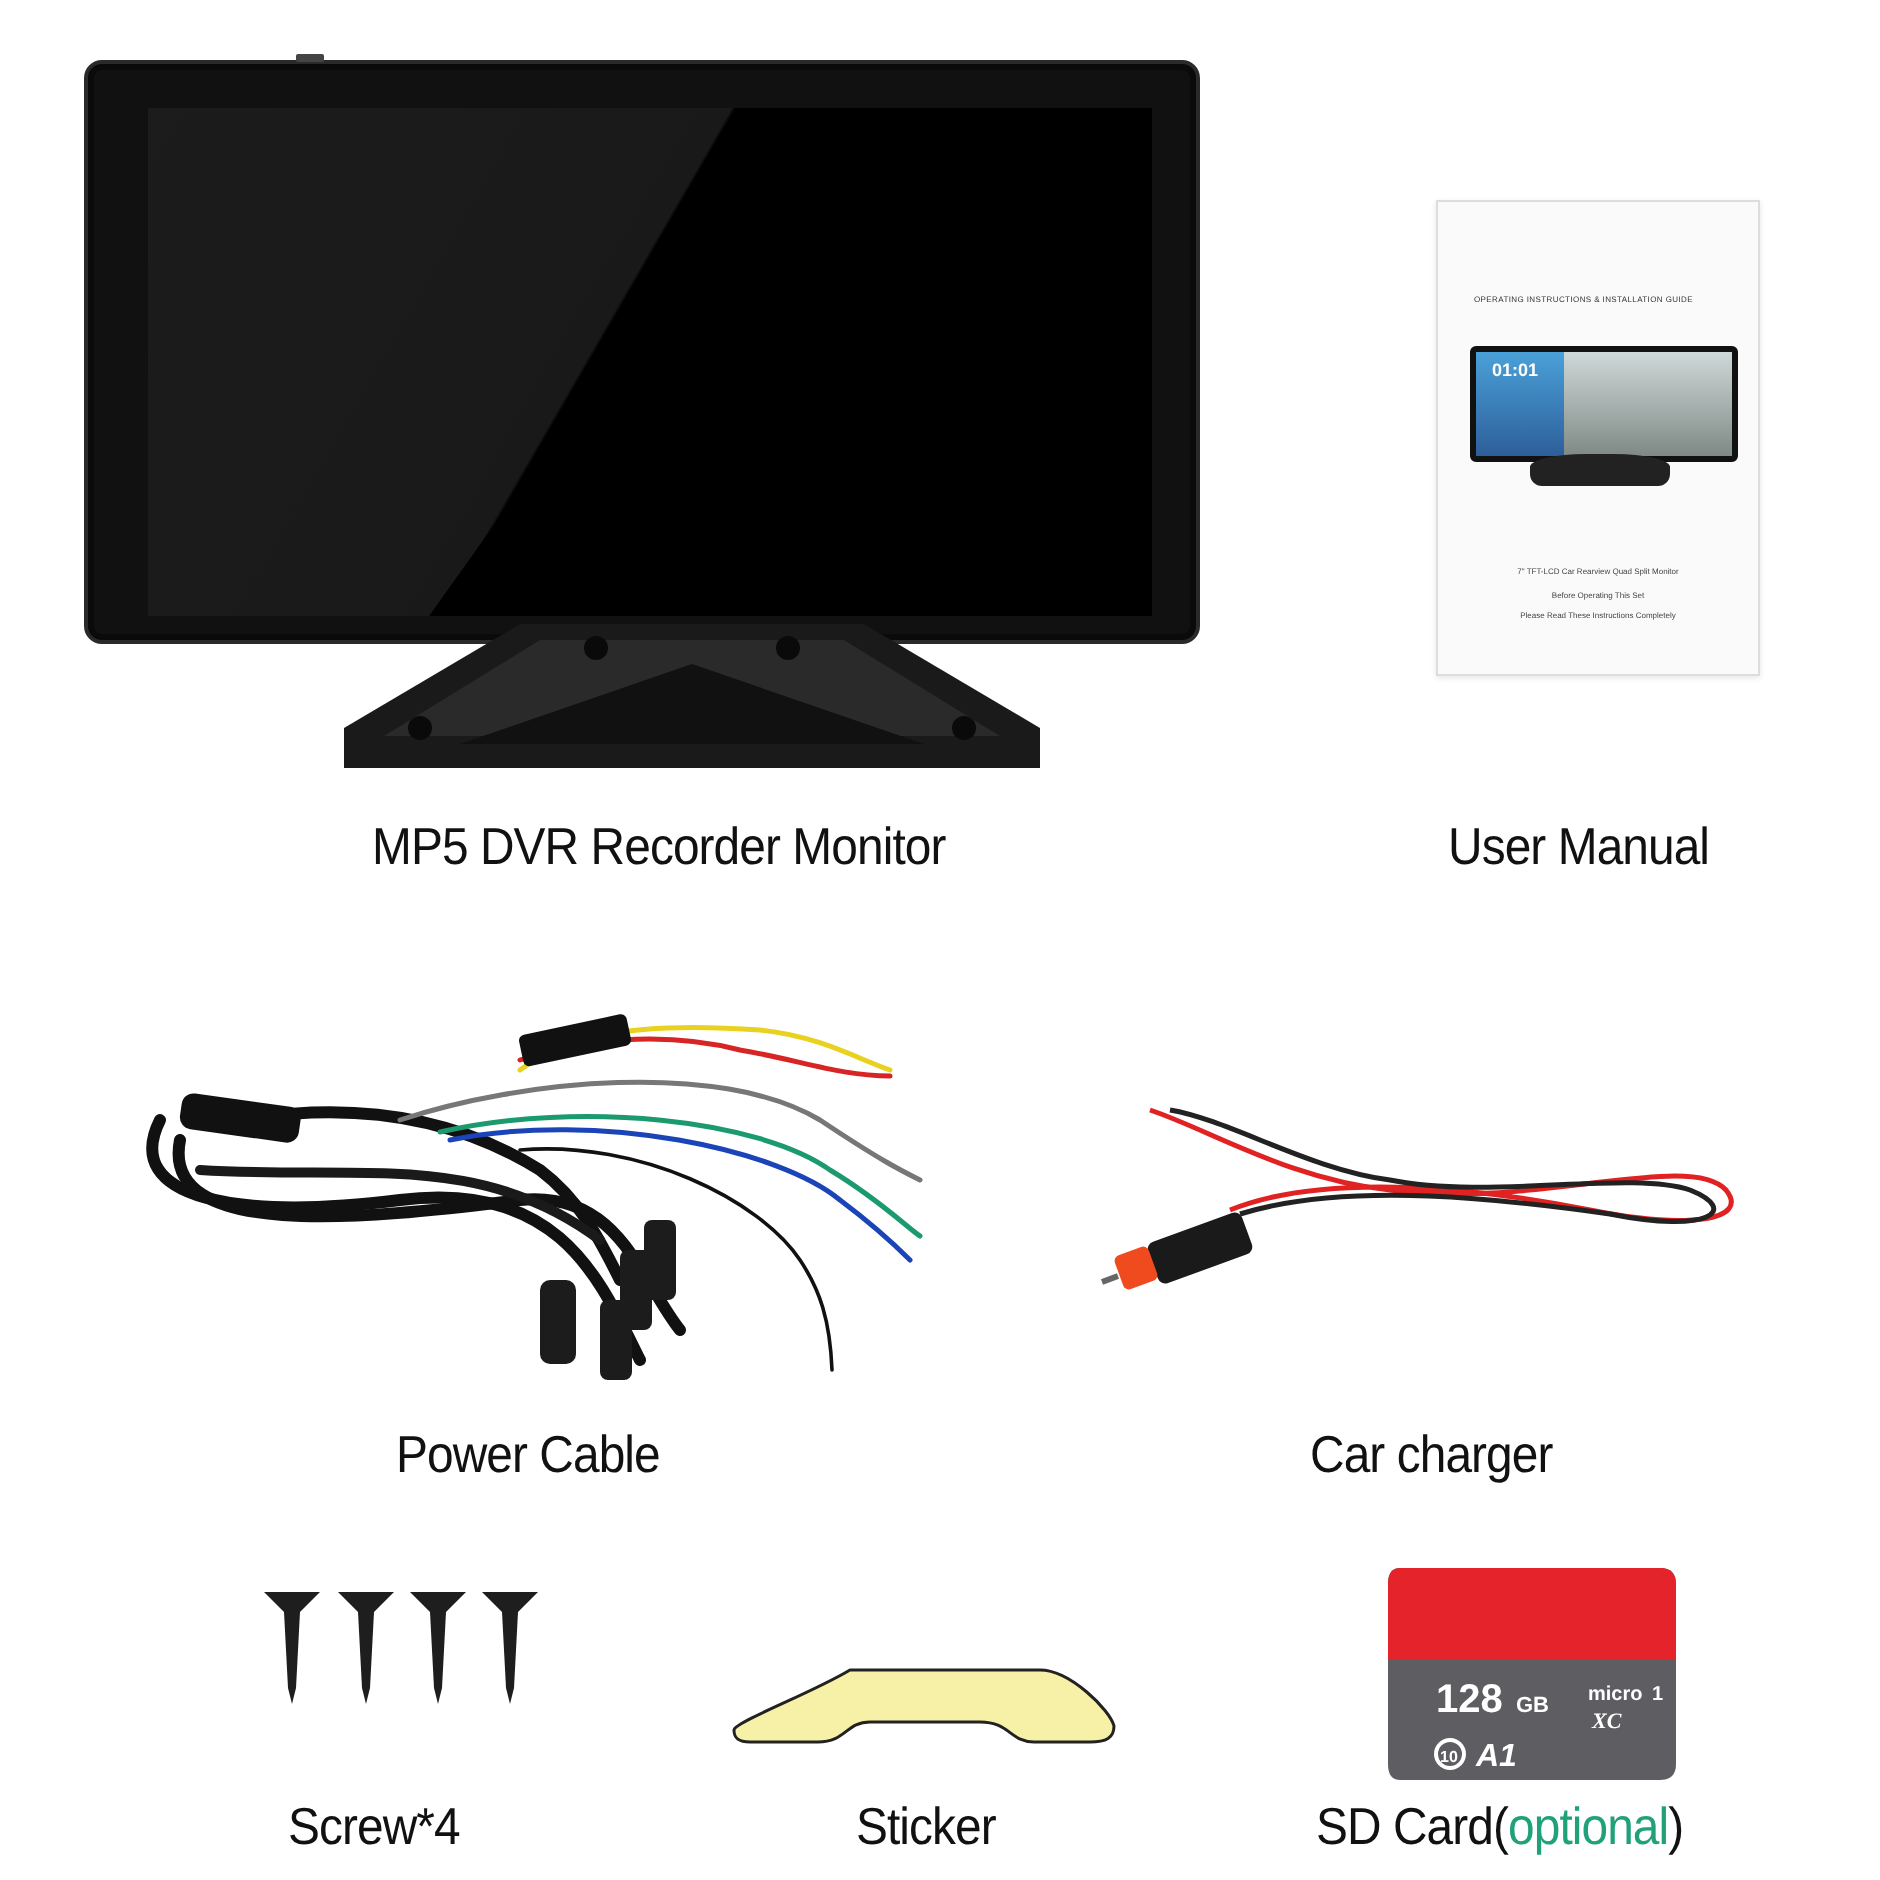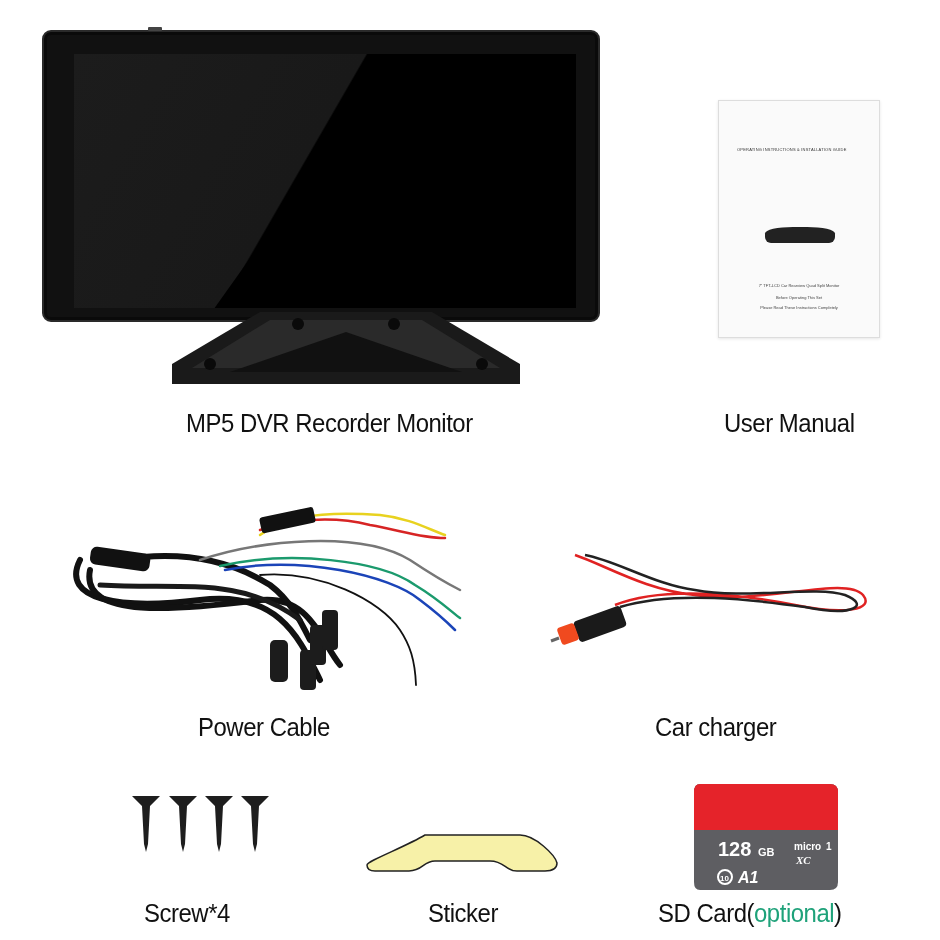--- a/index.html
+++ b/index.html
@@ -39,20 +39,26 @@
   <polygon points="60,60 176,20 292,60" fill="#111"></polygon>
   <circle cx="128" cy="12" r="6" fill="#0a0a0a"></circle>
     <circle cx="224" cy="12" r="6" fill="#0a0a0a"></circle>
   <circle cx="40" cy="52" r="6" fill="#0a0a0a"></circle>
     <circle cx="312" cy="52" r="6" fill="#0a0a0a"></circle>
 </svg>
 <div class="label" style="left:186px;top:408px;">MP5 DVR Recorder Monitor</div>
 
 <div class="abs manual">
   <div class="title">OPERATING INSTRUCTIONS &amp; INSTALLATION GUIDE</div>
+  <div class="mini-mon">
+      <div class="left">
+        <span class="clock">01:01</span>
+      </div>
+      <div class="right"></div>
+    </div>
   <div class="mini-stand"></div>
   <div class="sub" style="top:182px;">7" TFT-LCD Car Rearview Quad Split Monitor</div>
   <div class="sub" style="top:194px;">Before Operating This Set</div>
   <div class="sub" style="top:204px;">Please Read These Instructions Completely</div>
 </div>
 <div class="label" style="left:724px;top:408px;">User Manual</div>
 
 <svg class="abs" style="left:60px;top:490px;width:420px;height:210px;" viewBox="0 0 420 210">
   <g fill="none" stroke-linecap="round">
     <path d="M20 70 C0 110, 60 120, 140 110 C220 100, 240 150, 260 190" stroke="#111" stroke-width="6"></path>

